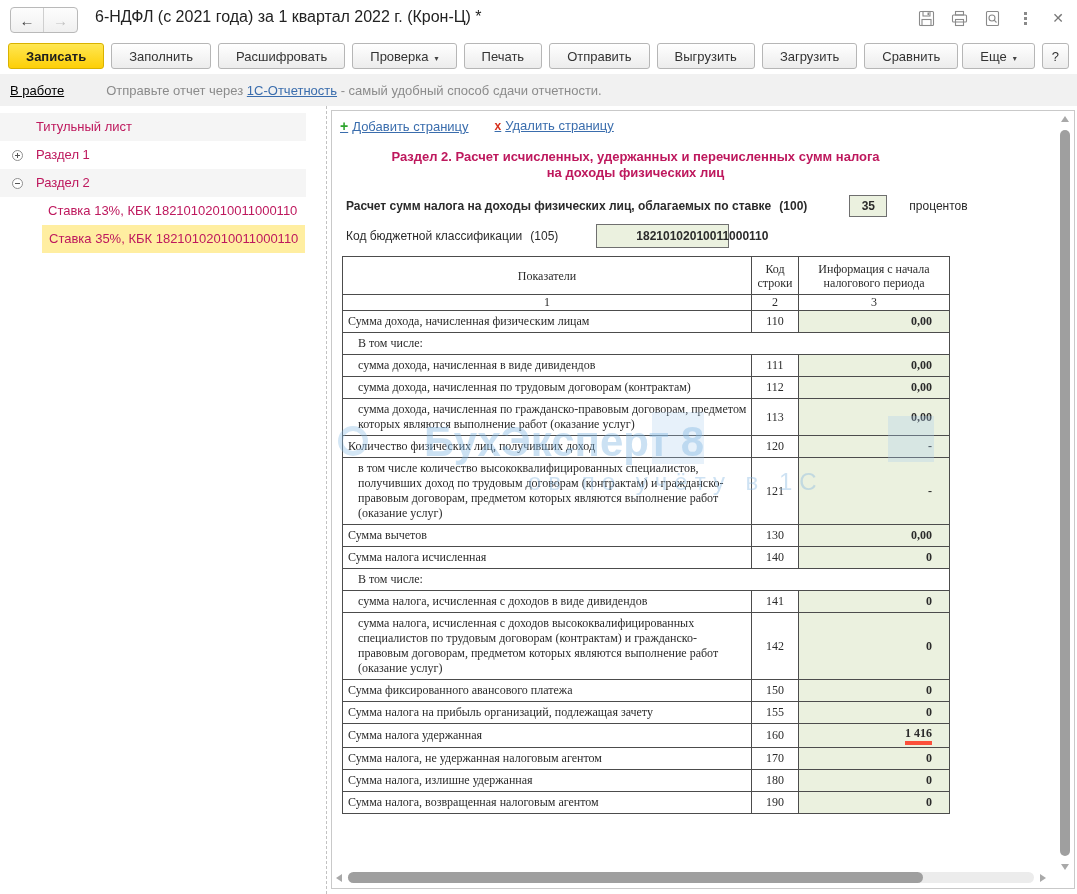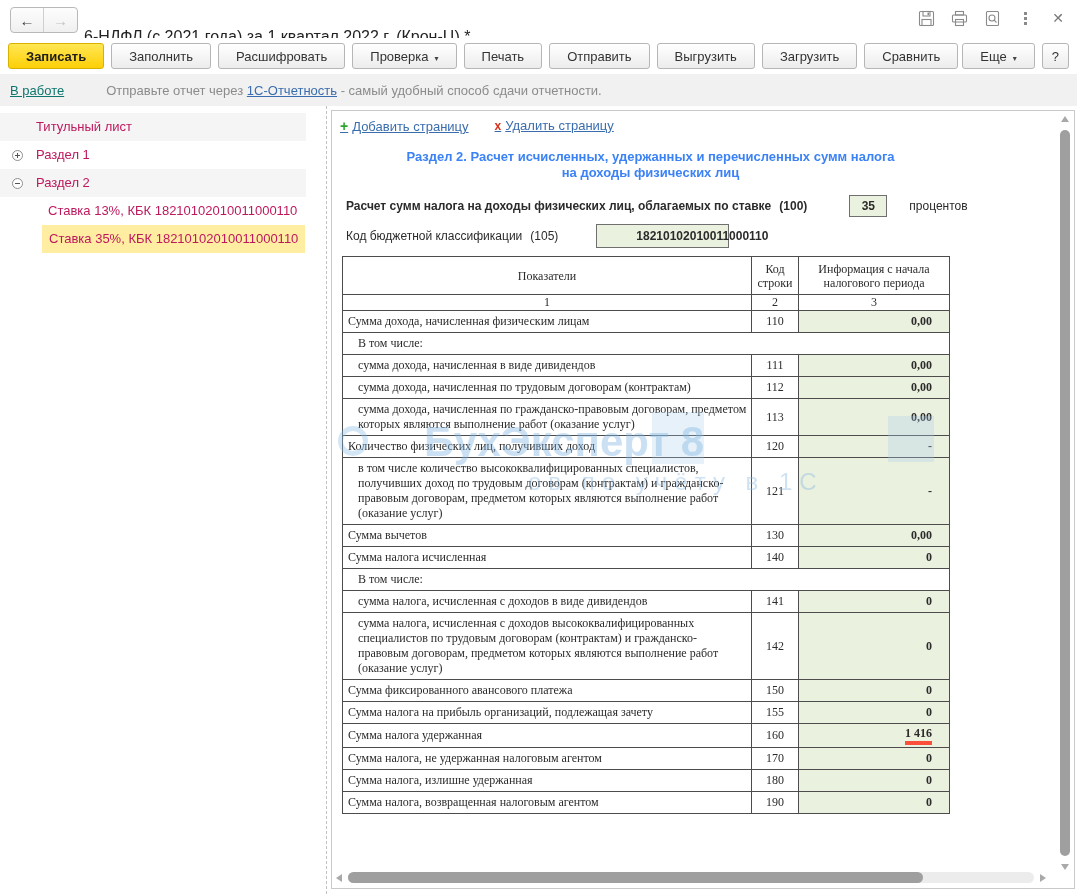--- a/index.html
+++ b/index.html
@@ -7,41 +7,41 @@
   body { font-family:"Liberation Sans","DejaVu Sans",sans-serif; background:#fff; color:#333;
          position:relative; overflow:hidden; }
 
   
   .titlebar { position:absolute; left:0; top:0; width:1077px; height:38px; background:#fff; }
   .nav-group { position:absolute; left:10px; top:7px; width:68px; height:26px;
                border:1px solid #b9b9b9; border-radius:4px; display:flex; background:linear-gradient(#fdfdfd,#f0f0f0); }
   .nav-half { width:50%; display:flex; align-items:center; justify-content:center; font-size:15px; cursor:pointer; }
   .nav-half.back { border-right:1px solid #cfcfcf; color:#3f3f3f; }
   .nav-half.fwd  { color:#c2c2c2; }
-  .page-title { position:absolute; left:84px; top:8px; font-size:16px; color:#222; white-space:nowrap;margin-top:20px; }
+  .page-title { position:absolute; left:95px; top:8px; font-size:16px; color:#222; white-space:nowrap; }
   .win-icons { position:absolute; right:10px; top:9px; display:flex; gap:15px; align-items:center; }
   .win-icons .wicon { width:18px; height:18px; display:flex; align-items:center; justify-content:center; cursor:pointer; }
   .kebab { display:flex; flex-direction:column; gap:2px; }
   .kebab i { width:3px; height:3px; background:#8a8a8a; display:block; }
   .xclose { font-size:14px; color:#777; line-height:1; }
 
   
   .toolbar { position:absolute; left:0; top:38px; width:1077px; height:36px; background:#fff;
              display:flex; align-items:center; padding-left:8px; gap:7px; }
   .btn { height:26px; padding:0 17px; font-size:13px; color:#333; background:linear-gradient(#ffffff,#ececec);
          border:1px solid #b6b6b6; border-radius:3px; cursor:pointer; white-space:nowrap;
          font-family:inherit; }
   .btn.primary { background:linear-gradient(#ffe753,#fdcf07); border-color:#d9b200; font-weight:bold; color:#1d1d1d; }
   .btn .caret { font-size:8px; margin-left:6px; color:#444; }
   .toolbar-right { position:absolute; right:8px; top:5px; display:flex; gap:7px; }
 
   
   .statusbar { position:absolute; left:0; top:74px; width:1077px; height:32px; background:#f1f1f1;
                display:flex; align-items:center; padding-left:10px; font-size:13px; }
-  .status-state { color:#0f766e; text-decoration:underline; cursor:pointer; }
+  .status-state { color:#000000; text-decoration:underline; cursor:pointer; }
   .status-msg { margin-left:42px; color:#8b8b8b; }
   .status-msg a { color:#3a6dad; text-decoration:underline; cursor:pointer; }
 
   
   .sidebar { position:absolute; left:0; top:106px; width:326px; height:788px; background:#fff; padding-top:7px; }
   .splitter { position:absolute; left:326px; top:106px; height:788px; width:0; border-left:1px dashed #c2c2c2; }
   .tree-row { position:relative; height:28px; margin-right:20px; font-size:13px; color:#be185d; cursor:pointer; }
   .tree-row.striped { background:#f5f5f5; }
   .tree-label { position:absolute; left:36px; top:0; line-height:28px; white-space:nowrap; }
   .tree-row.lvl2 .tree-label { left:48px; }
@@ -52,22 +52,22 @@
   .expander.exp-plus::after { content:""; position:absolute; left:4px; top:2px; width:1px; height:5px; background:#555; }
 
   
   .main-panel { position:absolute; left:331px; top:110px; width:744px; height:779px;
                 border:1px solid #c9c9c9; background:#fff; }
   .cmdbar { position:absolute; top:7px; left:8px; font-size:13px; display:flex; gap:26px; }
   .cmd-link { color:#3a6dad; text-decoration:underline; cursor:pointer; }
   .plus-mark { color:#2da42d; font-weight:bold; font-size:14px; text-decoration:none; margin-right:4px; }
   .x-mark { color:#d8301c; font-weight:bold; font-size:12px; text-decoration:none; margin-right:4px; }
 
-  .heading { position:absolute; top:38px; left:15px; width:607px; text-align:center;
-             font-weight:bold; font-size:13px; line-height:16px; color:#3b82f6; }
+  .heading { position:absolute; top:38px; left:0; width:607px; text-align:center;
+             font-weight:bold; font-size:13px; line-height:16px; color:#be185d; }
 
   .field-row { position:absolute; left:14px; display:flex; align-items:center; font-size:12px; color:#2b2b2b; }
   .rate-row { top:84px; }
   .kbk-row  { top:113px; }
   .b { font-weight:bold; }
   .field-box { display:inline-block; background:#ebf1df; border:1px solid #6f6f6f; text-align:center;
                font-weight:bold; font-size:12px; height:22px; line-height:20px; cursor:text; }
   .rate-box { width:38px; margin-left:42px; }
   .rate-suffix { margin-left:22px; }
   .kbk-box { width:133px; margin-left:38px; height:24px; line-height:22px;padding-left:39px; } .gap8 { margin-left:8px; }

